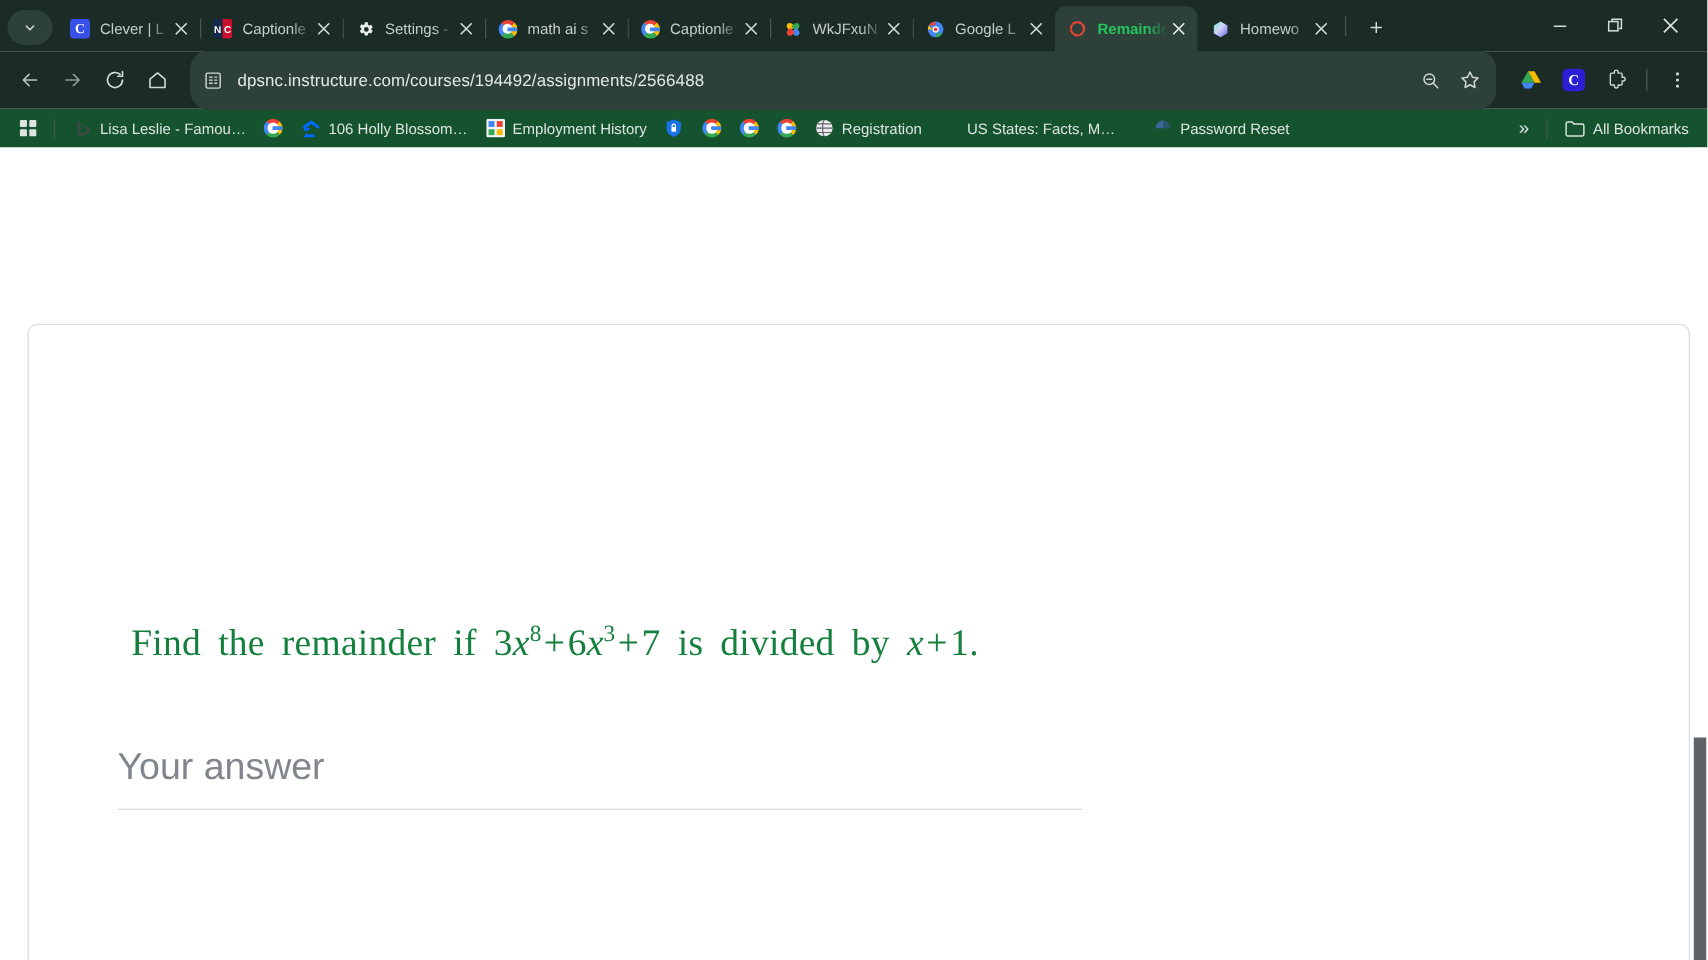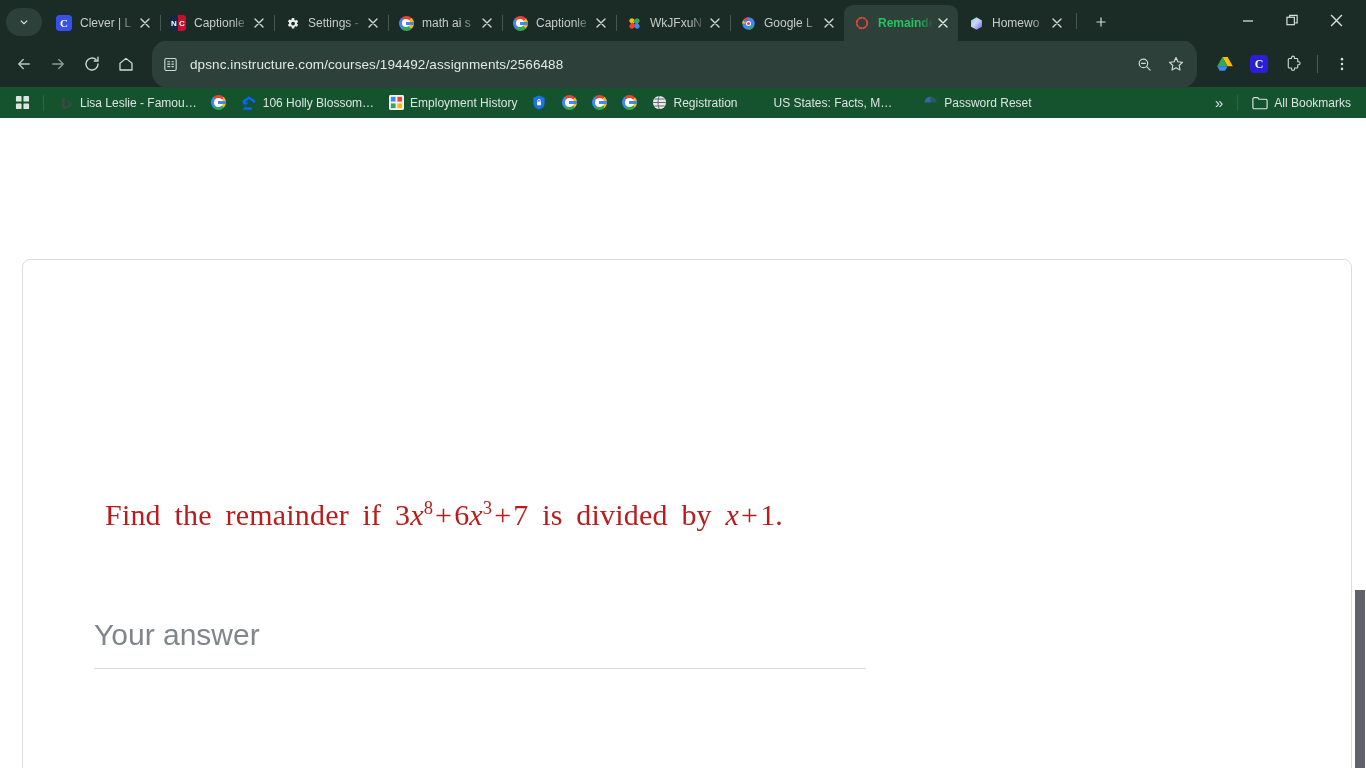--- a/index.html
+++ b/index.html
@@ -226,33 +226,33 @@
     white-space:nowrap;
   }
   .q-req { color:#d93025; font-size:30px; margin-left:10px; vertical-align:2px;}
 
   .q-body {
     position:absolute;
     left:82px;
     top:237px;
     font-family:"Liberation Serif", serif;
     font-size:30px;
-    color:#b91c1c;
+    color:#15803d;
     white-space:nowrap;
     letter-spacing:0.2px;
     word-spacing:6px;
   }
   .q-body i { font-style:italic; }
   .q-body sup { font-size:0.62em; vertical-align:super; letter-spacing:0; }
   .q-body .op { padding:0 2px; }
 
   .answer-wrap {
     position:absolute;
     left:71px;
-    top:355px;
+    top:334px;
     width:772px;
   }
   .answer-input {
     width:100%;
     border:none;
     border-bottom:1px solid #dadce0;
     outline:none;
     font-family:"Liberation Sans", sans-serif;
     font-size:30px;
     color:#202124;

